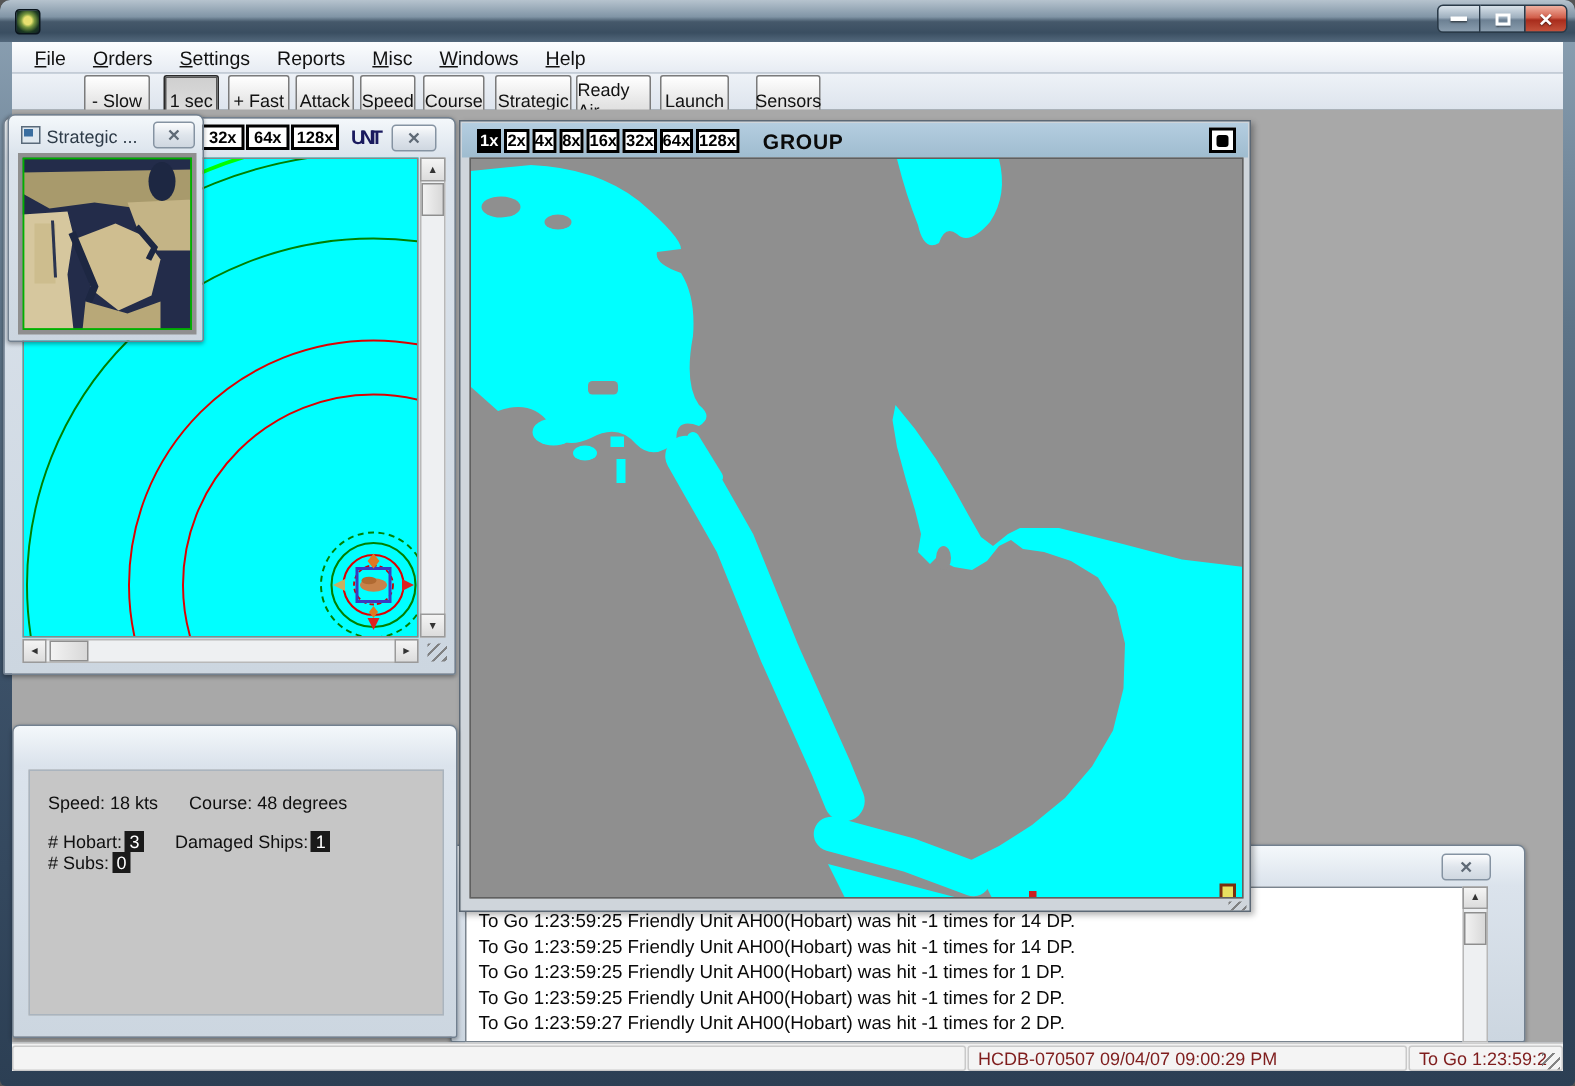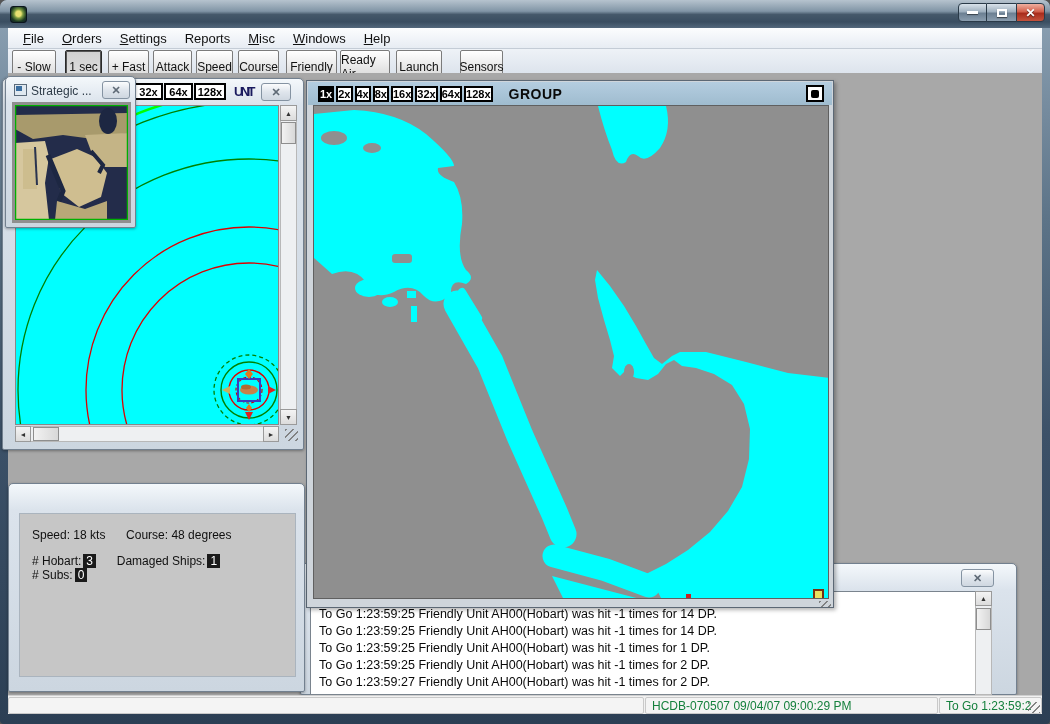--- a/index.html
+++ b/index.html
@@ -32,21 +32,21 @@
   .menubar{position:absolute;left:8px;top:28px;width:1034px;height:21px;
     background:linear-gradient(180deg,#fcfdfe,#e7ecf3);border-bottom:1px solid #c4ccd6;
     display:flex;align-items:center;padding-left:6px;font-size:13px;color:#111;}
   .menu-item{padding:1px 9px;cursor:default;}
   .menu-item u{text-decoration:underline;}
   
   .toolbar{position:absolute;left:8px;top:49px;width:1034px;height:24px;
     background:linear-gradient(180deg,#eef2f7,#dde4ed);}
   .tbtn{position:absolute;top:1px;height:33px;font-size:12px;color:#111;
     border:1px solid #7b7b7b;border-radius:2px;display:flex;align-items:center;justify-content:center;
-    background:linear-gradient(180deg,#ffffff,#e4e4e4 60%,#d6d6d6);box-shadow:0 1px 0 rgba(255,255,255,.6) inset;}
+    background:linear-gradient(180deg,#ffffff,#e4e4e4 60%,#d6d6d6);box-shadow:0 1px 0 rgba(255,255,255,.6) inset;margin-left:44px;}
   .tbtn.pressed{background:linear-gradient(180deg,#cfcfcf,#e2e2e2);border:1px solid #2a2a2a;box-shadow:0 0 0 1px #555 inset;}
   
   .mdi{position:absolute;left:8px;top:73px;width:1034px;height:622px;background:#a8a8a8;}
   
   .vwin{position:absolute;border:1px solid #72808f;border-radius:5px 5px 2px 2px;
     background:linear-gradient(180deg,#f4f8fb 0%,#dbe3ec 26px,#ccd6e0 100%);
     box-shadow:0 1px 3px rgba(0,0,0,.35);padding-left:36px;}
   .vclose{position:absolute;width:33px;height:18px;border:1px solid #8593a2;border-radius:3px;
     background:linear-gradient(180deg,#fbfcfd,#dfe5ec 50%,#cfd7e0);display:flex;align-items:center;justify-content:center;
     color:#5f6a76;font-size:11px;font-weight:bold;}
@@ -86,21 +86,21 @@
   .info-body{position:absolute;left:10px;top:29px;width:277px;height:164px;background:#c6c6c6;border:1px solid #aab4be;
     font-size:12px;color:#101010;}
   .badge{background:#1a1a1a;color:#fff;padding:0 3px;margin:0 2px;}
   
   .log-win{left:292px;top:490px;width:717px;height:132px;}
   .log-body{position:absolute;left:9px;top:27px;width:682px;height:104px;background:#fff;border:1px solid #7a848e;
     overflow:hidden;font-size:12.5px;color:#0a0a0a;}
   .log-line{white-space:nowrap;padding:2px 0 0 8px;height:17px;}
   
   .statusbar{position:absolute;left:8px;top:695px;width:1034px;height:19px;background:#f1f1f1;
-    border-top:1px solid #cfcfcf;font-size:12px;color:#15803d;z-index:50;}
+    border-top:1px solid #cfcfcf;font-size:12px;color:#7f1d1d;z-index:50;}
   .status-sec{position:absolute;top:1px;height:17px;border:1px solid #c9c9c9;border-radius:2px;
     display:flex;align-items:center;padding:0 6px;white-space:nowrap;background:#f4f4f4;}
 </style>
 </head>
 <body>
 
 <div class="app">
 
   <div class="titlebar">
     <div class="app-icon"></div>
@@ -127,21 +127,21 @@
     <div class="menu-item"><u>H</u>elp</div>
   </div>
 
   <div class="toolbar">
     <div class="tbtn" style="left:4px;width:44px">- Slow</div>
     <div class="tbtn pressed" style="left:57px;width:37px">1 sec</div>
     <div class="tbtn" style="left:100px;width:41px">+ Fast</div>
     <div class="tbtn" style="left:145px;width:39px">Attack</div>
     <div class="tbtn" style="left:188px;width:37px">Speed</div>
     <div class="tbtn" style="left:230px;width:41px">Course</div>
-    <div class="tbtn" style="left:278px;width:51px">Friendly</div>
+    <div class="tbtn" style="left:278px;width:51px">Strategic</div>
     <div class="tbtn" style="left:332px;width:50px">Ready Air</div>
     <div class="tbtn" style="left:388px;width:46px">Launch</div>
     <div class="tbtn" style="left:452px;width:43px">Sensors</div>
   </div>
 
   <div class="mdi">
 
     <div class="vwin unit-win">
       <div class="zoombtn" style="left:109px;width:21px">6x</div>
       <div class="zoombtn" style="left:131px;width:29px">32x</div>

